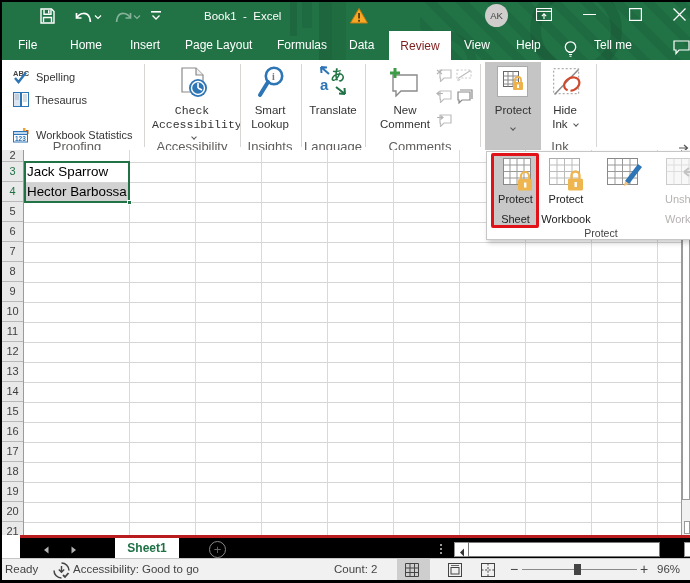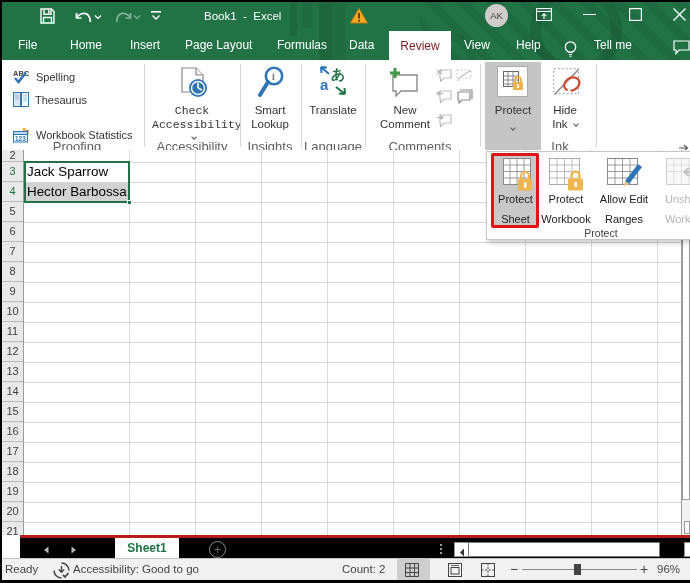--- a/index.html
+++ b/index.html
@@ -357,21 +357,20 @@
       <div class="dd-txt">Protect<br>Workbook</div>
     </div>
 
     <div class="dd-item" style="left:111px;">
       <svg class="abs" style="left:9px; top:4px;" width="40" height="33" viewBox="0 0 40 33">
         <rect x="0.5" y="0.5" width="30" height="26" fill="#fff" stroke="#888"></rect>
         <path d="M0.5 7 h30 M0.5 13.5 h30 M0.5 20 h30 M8 0.5 v26 M15.5 0.5 v26 M23 0.5 v26" stroke="#999" stroke-width="1"></path>
         <path d="M18 23 L31 6 L35 9 L22 26 z" fill="#2e75b6"></path>
         <path d="M18 23 L17 28 L22 26 z" fill="#f0c27c"></path>
       </svg>
-      <div class="dd-txt">Allow Edit<br>Ranges</div>
     </div>
 
     <div class="dd-item" style="left:170px; color:#b5b3b1;">
       <svg class="abs" style="left:9px; top:4px;" width="33" height="33" viewBox="0 0 33 33">
         <rect x="0.5" y="0.5" width="30" height="26" fill="#f8f8f8" stroke="#ccc"></rect>
         <path d="M0.5 7 h30 M0.5 13.5 h30 M8 0.5 v26 M15.5 0.5 v26 M23 0.5 v26" stroke="#ddd" stroke-width="1"></path>
         <path d="M28 14 h-10 M18 14 l5 -4 M18 14 l5 4" stroke="#c4c4c4" stroke-width="2.2" fill="none"></path>
       </svg>
       <div class="dd-txt" style="color:#b5b3b1; text-align:left; left:8px; width:70px; white-space:nowrap;">Unshare<br>Workbook</div>
     </div>
@@ -401,21 +400,21 @@
   </div>
 
   <div id="statusbar">
     <div class="st" style="left:3px;">Ready</div>
     <svg class="abs" style="left:51px; top:3px;" width="17" height="17" viewBox="0 0 17 17">
       <path d="M8.5 1 A7.5 7.5 0 0 1 16 8.5 M8.5 16 A7.5 7.5 0 0 1 1 8.5" fill="none" stroke="#444" stroke-width="1.5"></path>
       <path d="M8.5 4 v6 M5.8 7.5 L8.5 10.2 L11.2 7.5" fill="none" stroke="#444" stroke-width="1.4"></path>
       <path d="M10 13 l2 2 l3.5 -4" fill="none" stroke="#444" stroke-width="1.8"></path>
     </svg>
     <div class="st" style="left:71px;">Accessibility: Good to go</div>
-    <div class="st" style="left:340px;text-align:right;">Count: 2</div>
+    <div class="st" style="left:332px;text-align:right;">Count: 2</div>
 
     <div class="abs" style="left:395px; top:0; width:33px; height:21px; background:#cecece;"></div>
     <svg class="abs" style="left:403px; top:4px;" width="14" height="14" viewBox="0 0 14 14">
       <path d="M0.5 0.5 h13 v13 h-13 z M0.5 5 h13 M0.5 9.5 h13 M5 0.5 v13 M9.5 0.5 v13" fill="none" stroke="#444" stroke-width="1"></path>
     </svg>
     <svg class="abs" style="left:446px; top:4px;" width="14" height="14" viewBox="0 0 14 14">
       <rect x="0.5" y="0.5" width="13" height="13" fill="none" stroke="#444"></rect>
       <rect x="3" y="4.5" width="8" height="6.5" fill="none" stroke="#444"></rect>
       <path d="M3 2.5 h8" stroke="#444" stroke-width="0.8"></path>
     </svg>

